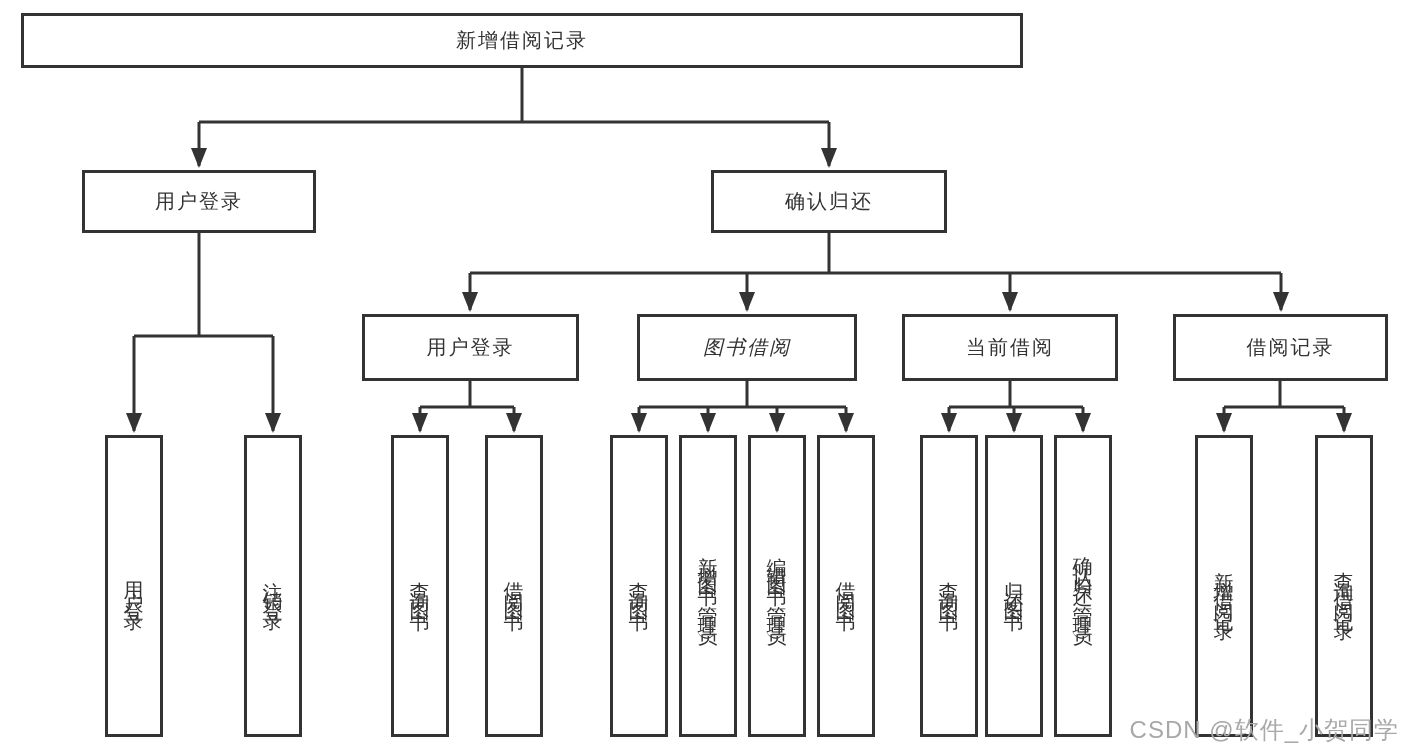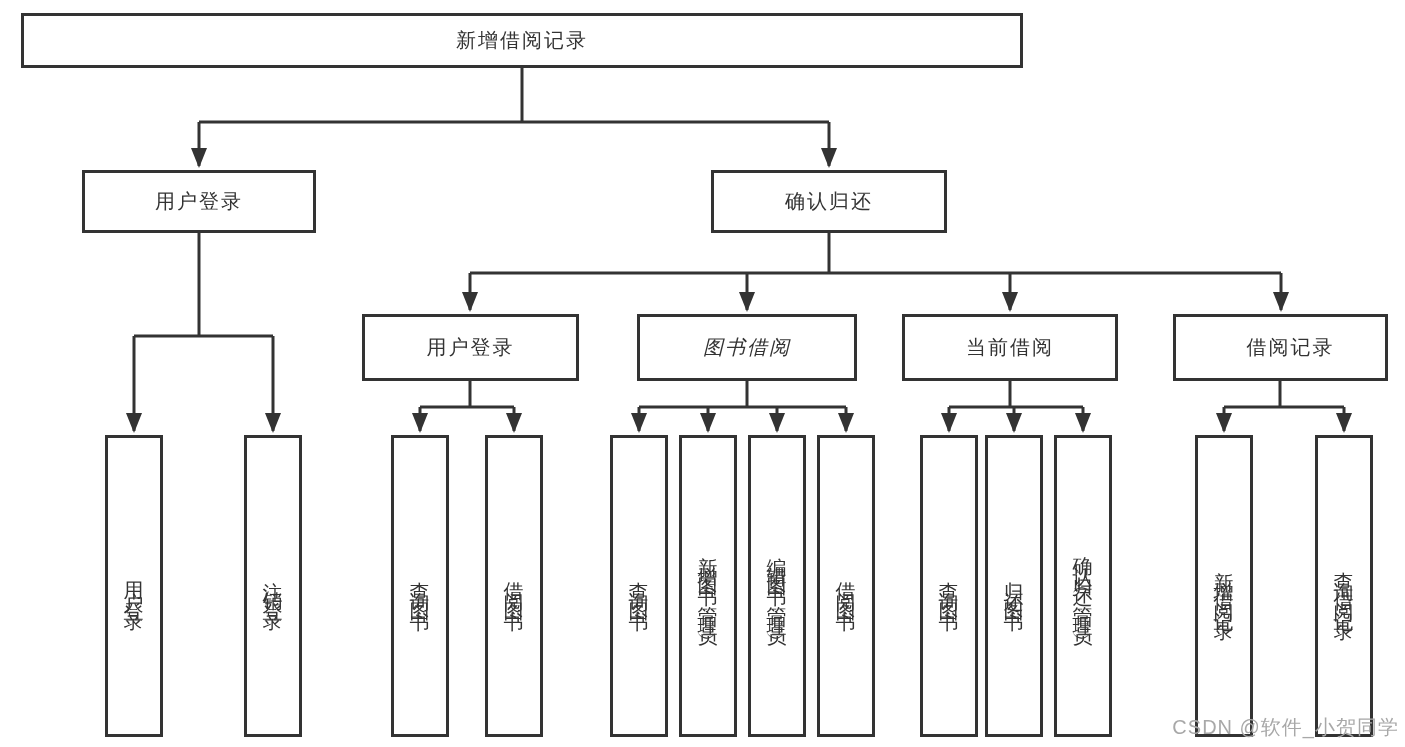--- a/index.html
+++ b/index.html
@@ -37,21 +37,21 @@
     text-orientation: mixed;
     font-size: 20px;
     letter-spacing: 10px;
     line-height: 1;
     color: #333333;
   }
   .watermark {
     position: absolute;
     right: 6px;
     top: 714px;
-    font-size: 20px;
+    font-size: 24px;
     color: #a8a8a8;
     letter-spacing: 1px;
     white-space: nowrap;
     text-align: right;
   }
 </style>
 </head>
 <body>
 
 <div id="stage">

